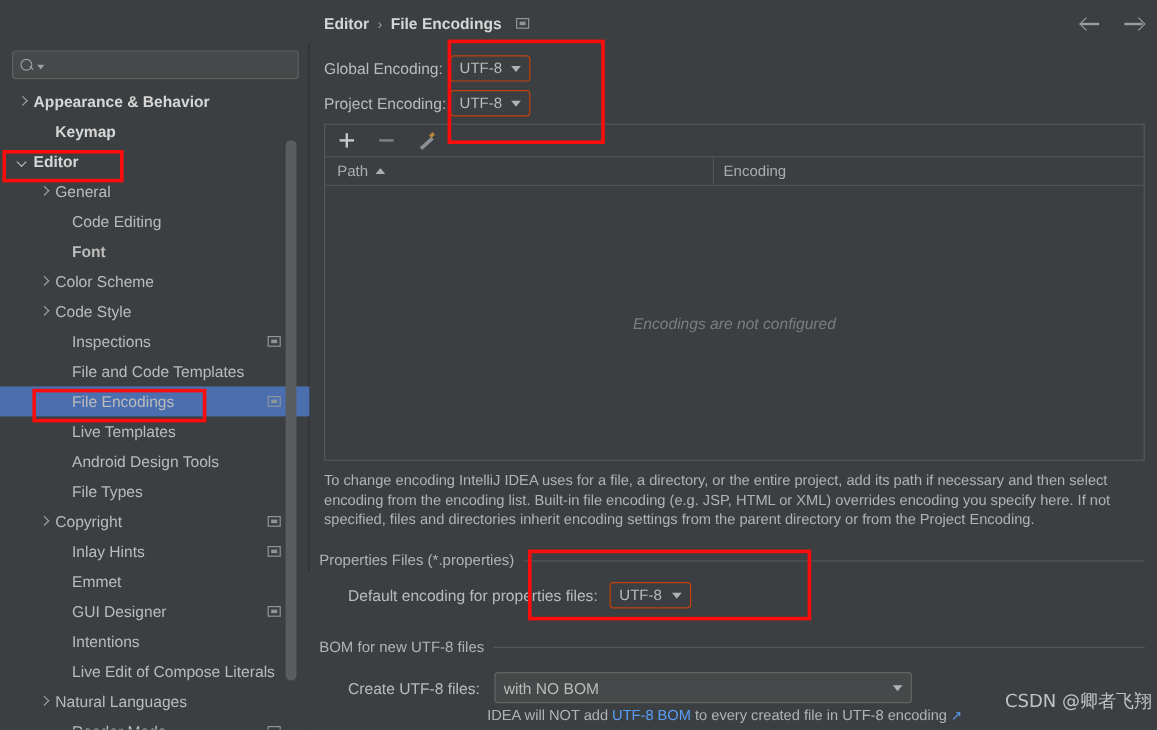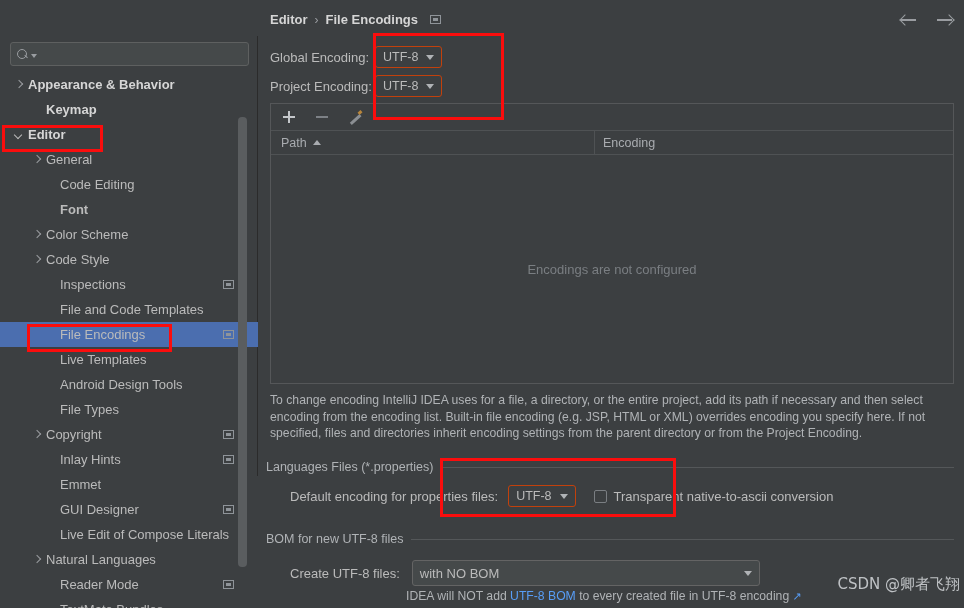--- a/index.html
+++ b/index.html
@@ -180,21 +180,21 @@
     width: 324px; border-right: 1px solid #4f5254;
     display: flex; align-items: center; padding-left: 10px; gap: 6px;
   }
   #th-path .sortarrow {
     width: 0; height: 0; border-left: 4px solid transparent;
     border-right: 4px solid transparent; border-bottom: 5px solid #a9acb0;
   }
   #th-enc { flex: 1; display: flex; align-items: center; padding-left: 8px; }
   #table-body {
     position: absolute; left: 0; right: 0; top: 52px; bottom: 0;
-    display: flex; align-items: center; justify-content: center;
+    display: flex; align-items: center; justify-content: center; font-style: italic;
   }
   #empty-text { color: #7a7e82; font-size: 13px; }
 
   #desc {
     position: absolute; left: 12px; top: 392px; width: 690px;
     color: #b0b3b6; font-size: 12.2px; line-height: 16.6px;
   }
 
   
   .group {
@@ -311,20 +311,24 @@
         <span class="badge"></span>
       </div>
       <div class="tree-row" style="padding-left: 46px;">
         <span class="arrow"></span>
         <span class="label">Emmet</span>
       </div>
       <div class="tree-row" style="padding-left: 46px;">
         <span class="arrow"></span>
         <span class="label">GUI Designer</span>
         <span class="badge"></span>
+      </div>
+      <div class="tree-row" style="padding-left: 46px;">
+        <span class="arrow"></span>
+        <span class="label">Intentions</span>
       </div>
       <div class="tree-row" style="padding-left: 46px;">
         <span class="arrow"></span>
         <span class="label">Live Edit of Compose Literals</span>
       </div>
       <div class="tree-row" style="padding-left: 32px;">
         <span class="arrow right"></span>
         <span class="label">Natural Languages</span>
       </div>
       <div class="tree-row" style="padding-left: 46px;">
@@ -392,33 +396,29 @@
       </div>
     </div>
     <div id="table-body">
       <span id="empty-text">Encodings are not configured</span>
     </div>
   </div>
 
   <div id="desc">To change encoding IntelliJ IDEA uses for a file, a directory, or the entire project, add its path if necessary and then select encoding from the encoding list. Built-in file encoding (e.g. JSP, HTML or XML) overrides encoding you specify here. If not specified, files and directories inherit encoding settings from the parent directory or from the Project Encoding.</div>
 
   <div class="group" style="top:460px;">
-    <span>Languages Files (*.properties)</span>
+    <span>Properties Files (*.properties)</span>
     <span class="line"></span>
   </div>
   <div class="field-row" style="top:485px; left:32px;">
     <span style="margin-right:10px;">Default encoding for properties files:</span>
     <span class="combo small">
       <span>UTF-8</span>
       <span class="caret"></span>
     </span>
-    <span class="checkbox-wrap" style="margin-left:18px;">
-      <span class="cb-box"></span>
-      <span>Transparent native-to-ascii conversion</span>
-    </span>
   </div>
 
   <div class="group" style="top:532px;">
     <span>BOM for new UTF-8 files</span>
     <span class="line"></span>
   </div>
   <div class="field-row" style="top:560px; left:32px;">
     <span style="margin-right:12px;">Create UTF-8 files:</span>
     <span class="combo wide">
       <span>with NO BOM</span>

